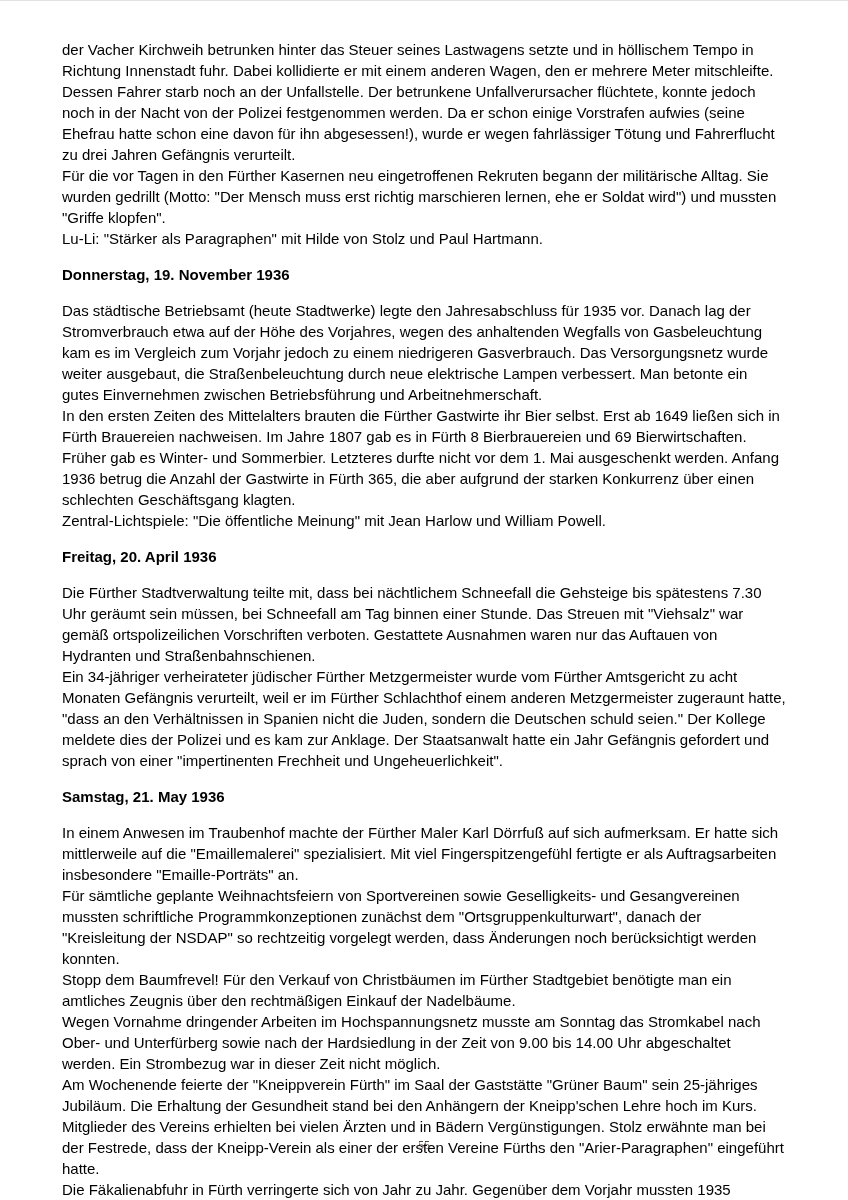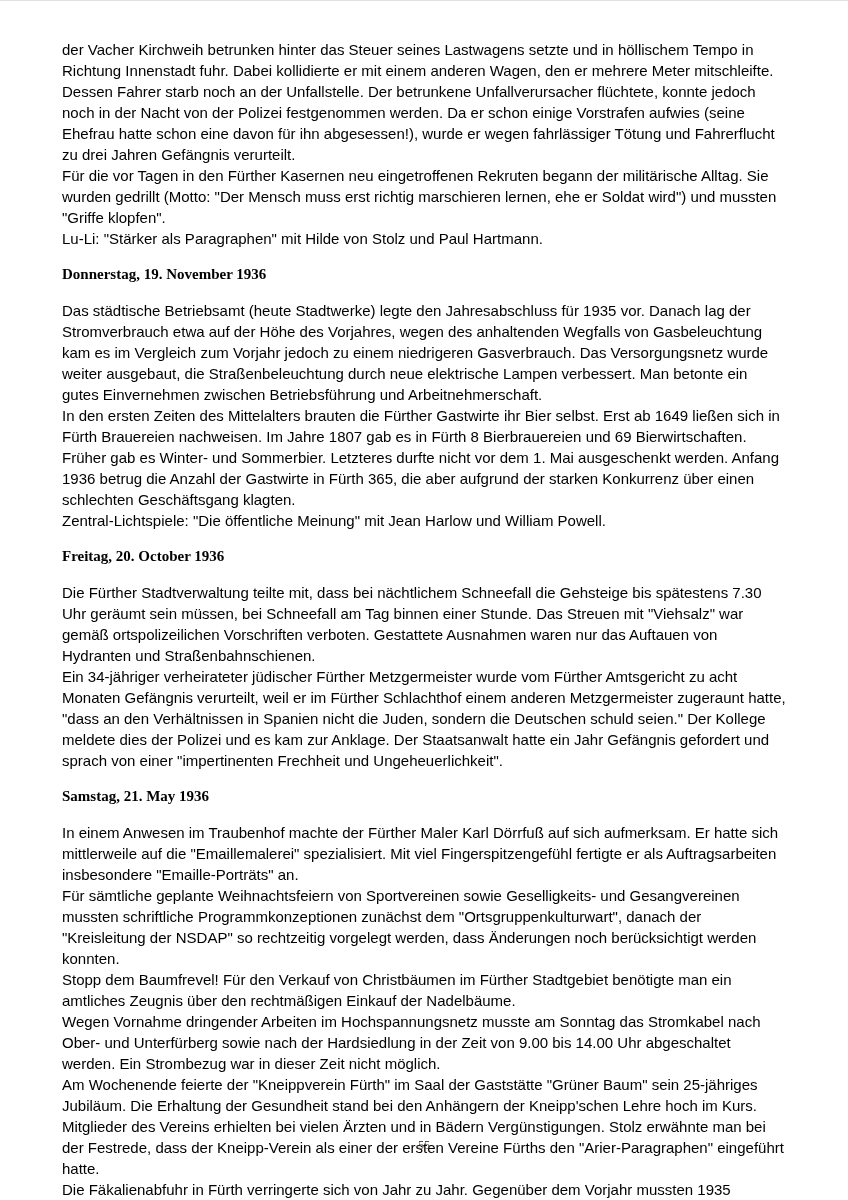--- a/index.html
+++ b/index.html
@@ -35,21 +35,20 @@
   }
   .para {
     margin: 0;
     white-space: pre-line; 
   }
   .heading {
     font-size: 15px;
     line-height: 21px;
     font-weight: 700;
     margin: 15px 0 15px 0;
-    font-family: Liberation Serif, serif;
   }
   .page-footer {
     position: absolute;
     top: 1134px;
     left: 0;
     width: 100%;
     text-align: center;
   }
   .page-number {
     font-family: "Liberation Serif", "DejaVu Serif", serif;
@@ -67,21 +66,21 @@
     <p class="para">der Vacher Kirchweih betrunken hinter das Steuer seines Lastwagens setzte und in höllischem Tempo in Richtung Innenstadt fuhr. Dabei kollidierte er mit einem anderen Wagen, den er mehrere Meter mitschleifte. Dessen Fahrer starb noch an der Unfallstelle. Der betrunkene Unfallverursacher flüchtete, konnte jedoch noch in der Nacht von der Polizei festgenommen werden. Da er schon einige Vorstrafen aufwies (seine Ehefrau hatte schon eine davon für ihn abgesessen!), wurde er wegen fahrlässiger Tötung und Fahrerflucht zu drei Jahren Gefängnis verurteilt.
 Für die vor Tagen in den Fürther Kasernen neu eingetroffenen Rekruten begann der militärische Alltag. Sie wurden gedrillt (Motto: "Der Mensch muss erst richtig marschieren lernen, ehe er Soldat wird") und mussten "Griffe klopfen".
 Lu-Li: "Stärker als Paragraphen" mit Hilde von Stolz und Paul Hartmann.</p>
 
     <h2 class="heading">Donnerstag, 19. November 1936</h2>
 
     <p class="para">Das städtische Betriebsamt (heute Stadtwerke) legte den Jahresabschluss für 1935 vor. Danach lag der Stromverbrauch etwa auf der Höhe des Vorjahres, wegen des anhaltenden Wegfalls von Gasbeleuchtung kam es im Vergleich zum Vorjahr jedoch zu einem niedrigeren Gasverbrauch. Das Versorgungsnetz wurde weiter ausgebaut, die Straßenbeleuchtung durch neue elektrische Lampen verbessert. Man betonte ein gutes Einvernehmen zwischen Betriebsführung und Arbeitnehmerschaft.
 In den ersten Zeiten des Mittelalters brauten die Fürther Gastwirte ihr Bier selbst. Erst ab 1649 ließen sich in Fürth Brauereien nachweisen. Im Jahre 1807 gab es in Fürth 8 Bierbrauereien und 69 Bierwirtschaften. Früher gab es Winter- und Sommerbier. Letzteres durfte nicht vor dem 1. Mai ausgeschenkt werden. Anfang 1936 betrug die Anzahl der Gastwirte in Fürth 365, die aber aufgrund der starken Konkurrenz über einen schlechten Geschäftsgang klagten.
 Zentral-Lichtspiele: "Die öffentliche Meinung" mit Jean Harlow und William Powell.</p>
 
-    <h2 class="heading">Freitag, 20. October 1936</h2>
+    <h2 class="heading">Freitag, 20. April 1936</h2>
 
     <p class="para">Die Fürther Stadtverwaltung teilte mit, dass bei nächtlichem Schneefall die Gehsteige bis spätestens 7.30 Uhr geräumt sein müssen, bei Schneefall am Tag binnen einer Stunde. Das Streuen mit "Viehsalz" war gemäß ortspolizeilichen Vorschriften verboten. Gestattete Ausnahmen waren nur das Auftauen von Hydranten und Straßenbahnschienen.
 Ein 34-jähriger verheirateter jüdischer Fürther Metzgermeister wurde vom Fürther Amtsgericht zu acht Monaten Gefängnis verurteilt, weil er im Fürther Schlachthof einem anderen Metzgermeister zugeraunt hatte, "dass an den Verhältnissen in Spanien nicht die Juden, sondern die Deutschen schuld seien." Der Kollege meldete dies der Polizei und es kam zur Anklage. Der Staatsanwalt hatte ein Jahr Gefängnis gefordert und sprach von einer "impertinenten Frechheit und Ungeheuerlichkeit".</p>
 
     <h2 class="heading">Samstag, 21. May 1936</h2>
 
     <p class="para">In einem Anwesen im Traubenhof machte der Fürther Maler Karl Dörrfuß auf sich aufmerksam. Er hatte sich mittlerweile auf die "Emaillemalerei" spezialisiert. Mit viel Fingerspitzengefühl fertigte er als Auftragsarbeiten insbesondere "Emaille-Porträts" an.
 Für sämtliche geplante Weihnachtsfeiern von Sportvereinen sowie Geselligkeits- und Gesangvereinen mussten schriftliche Programmkonzeptionen zunächst dem "Ortsgruppenkulturwart", danach der "Kreisleitung der NSDAP" so rechtzeitig vorgelegt werden, dass Änderungen noch berücksichtigt werden konnten.
 Stopp dem Baumfrevel! Für den Verkauf von Christbäumen im Fürther Stadtgebiet benötigte man ein amtliches Zeugnis über den rechtmäßigen Einkauf der Nadelbäume.
 Wegen Vornahme dringender Arbeiten im Hochspannungsnetz musste am Sonntag das Stromkabel nach Ober- und Unterfürberg sowie nach der Hardsiedlung in der Zeit von 9.00 bis 14.00 Uhr abgeschaltet werden. Ein Strombezug war in dieser Zeit nicht möglich.</p>

